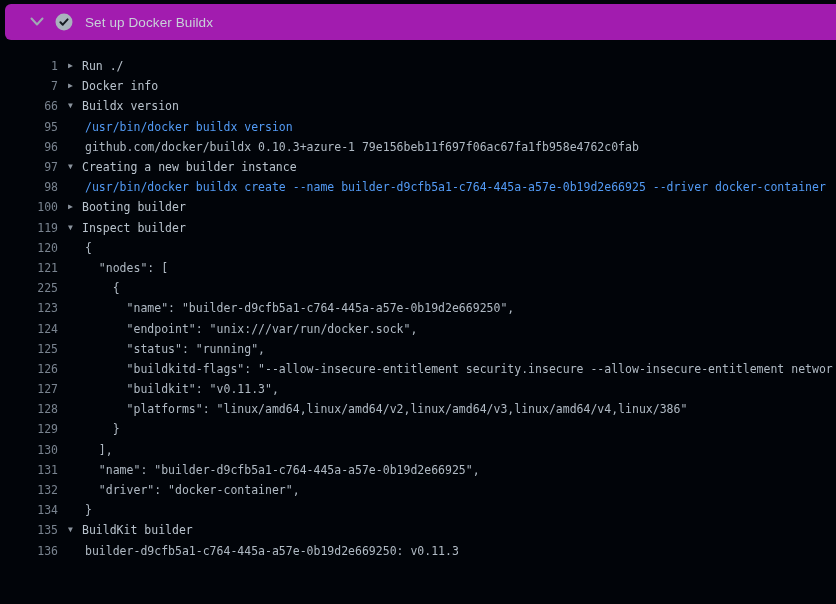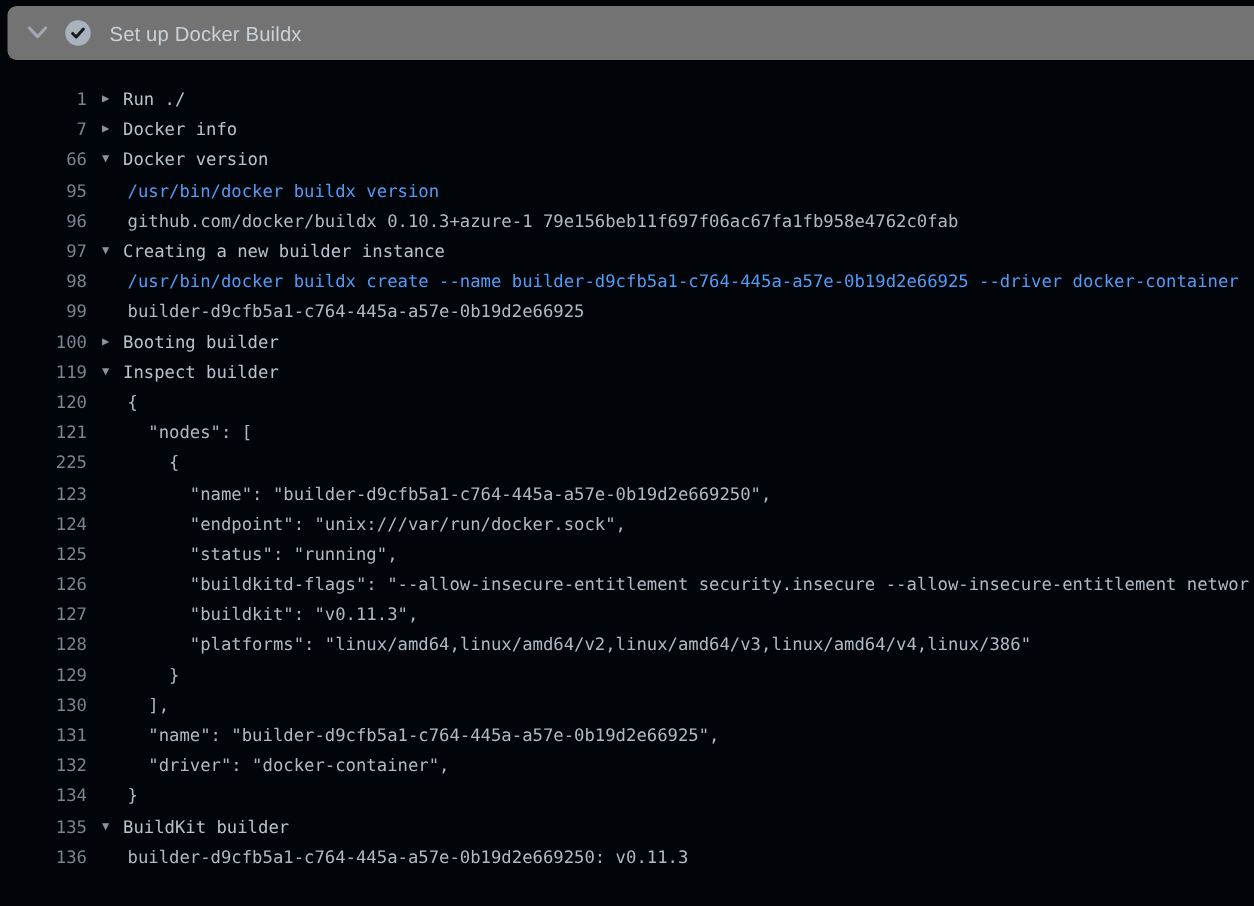--- a/index.html
+++ b/index.html
@@ -2,25 +2,25 @@
 <html><head>
 <meta charset="utf-8">
 <style>
   html,body{margin:0;padding:0;background:#010409;width:836px;height:604px;overflow:hidden;}
   .app{width:836px;height:604px;background:#010409;}
 
   
   .step-header{
     margin:4px 0 0 5px;
     height:36px;
-    background:#737373;
+    background:#a21caf;
     border-radius:6px 0 0 6px;
     display:flex;
     align-items:center;
-    padding-left:12px;
+    padding-left:24px;
     box-sizing:border-box;
   }
   .chev{width:16px;height:16px;display:inline-flex;align-items:center;justify-content:center;cursor:pointer;}
   .status{margin-left:10px;width:18px;height:18px;display:inline-flex;align-items:center;justify-content:center;}
   .title{
     margin-left:12px;
     font-family:"Liberation Sans", sans-serif;
     font-size:13.5px;
     color:#c9d1d9;
     letter-spacing:.1px;
@@ -83,46 +83,41 @@
     <span class="text">Run ./</span>
   </div>
       <div class="row group-collapsed">
     <span class="num">7</span>
     <span class="twisty">▶</span>
     <span class="text">Docker info</span>
   </div>
       <div class="row group-expanded">
     <span class="num">66</span>
     <span class="twisty">▼</span>
-    <span class="text">Docker version</span>
+    <span class="text">Buildx version</span>
   </div>
       <div class="row command">
     <span class="num">95</span>
     
     <span class="text">/usr/bin/docker buildx version</span>
   </div>
       <div class="row output">
     <span class="num">96</span>
     
     <span class="text">github.com/docker/buildx 0.10.3+azure-1 79e156beb11f697f06ac67fa1fb958e4762c0fab</span>
   </div>
       <div class="row group-expanded">
     <span class="num">97</span>
     <span class="twisty">▼</span>
     <span class="text">Creating a new builder instance</span>
   </div>
       <div class="row command">
     <span class="num">98</span>
     
     <span class="text">/usr/bin/docker buildx create --name builder-d9cfb5a1-c764-445a-a57e-0b19d2e66925 --driver docker-container</span>
-  </div>
-      <div class="row output">
-    <span class="num">99</span>
-    
-    <span class="text">builder-d9cfb5a1-c764-445a-a57e-0b19d2e66925</span>
   </div>
       <div class="row group-collapsed">
     <span class="num">100</span>
     <span class="twisty">▶</span>
     <span class="text">Booting builder</span>
   </div>
       <div class="row group-expanded">
     <span class="num">119</span>
     <span class="twisty">▼</span>
     <span class="text">Inspect builder</span>

